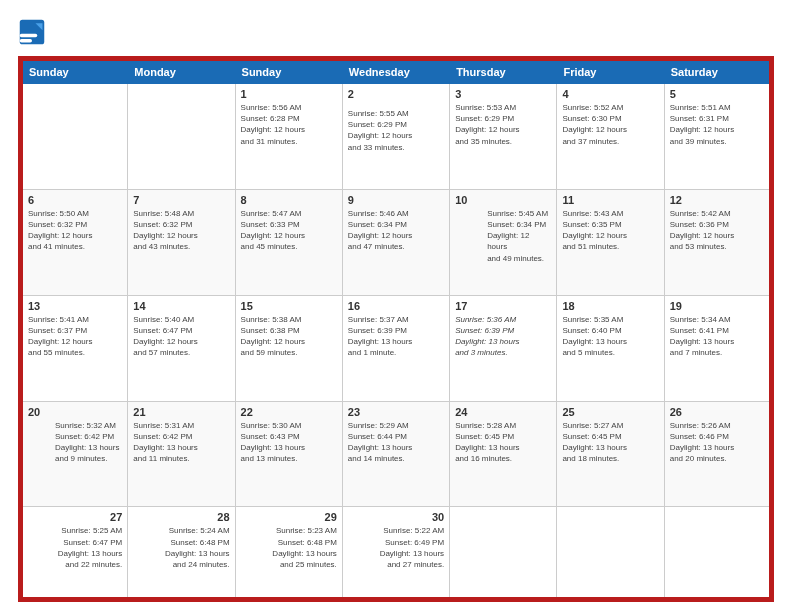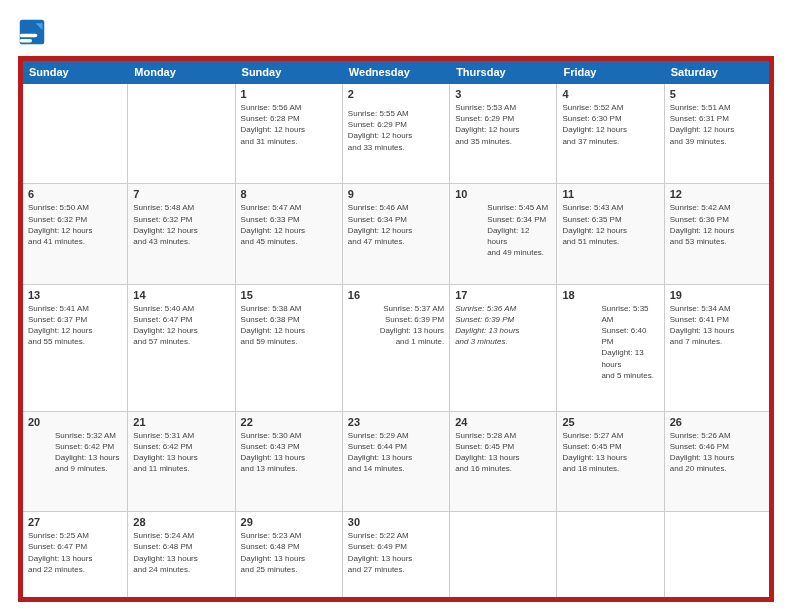--- a/index.html
+++ b/index.html
@@ -93,21 +93,21 @@
       font-size: 8px;
       color: #444;
       line-height: 1.4;
     }
     .empty-cell {
       background: #fff !important;
     }
     
     .row-even td { background: #f5f5f5; }
     .row-odd td { background: #fff; }
-    .last-row td { height: 70px; }
+    .last-row td { height: 70px; text-align: right; }
   </style>
 </head>
 <body>
 
 <div class="page">
   <div class="header">
     <div class="logo">
       <svg class="logo-icon" viewBox="0 0 32 32">
         <rect x="2" y="2" width="28" height="28" rx="3" fill="#1a6bb5"></rect>
         <polygon points="20,6 28,6 28,14" fill="#4aa0e8"></polygon>
@@ -245,35 +245,35 @@
           </td>
           <td>
             <span class="day-number">15</span>
             <div class="day-info" style="white-space: pre-line;">Sunrise: 5:38 AM
 Sunset: 6:38 PM
 Daylight: 12 hours
 and 59 minutes.</div>
           </td>
           <td>
             <span class="day-number">16</span>
-            <div class="day-info" style="white-space: pre-line; text-align: right;">Sunrise: 5:37 AM
+            <div class="day-info" style="white-space: pre-line;">Sunrise: 5:37 AM
 Sunset: 6:39 PM
 Daylight: 13 hours
 and 1 minute.</div>
           </td>
           <td>
             <span class="day-number">17</span>
             <div class="day-info" style="white-space: pre-line; font-style: italic;">Sunrise: 5:36 AM
 Sunset: 6:39 PM
 Daylight: 13 hours
 and 3 minutes.</div>
           </td>
           <td>
             <span class="day-number">18</span>
-            <div class="day-info" style="white-space: pre-line; margin-left: 39px;">Sunrise: 5:35 AM
+            <div class="day-info" style="white-space: pre-line;">Sunrise: 5:35 AM
 Sunset: 6:40 PM
 Daylight: 13 hours
 and 5 minutes.</div>
           </td>
           <td>
             <span class="day-number">19</span>
             <div class="day-info" style="white-space: pre-line;">Sunrise: 5:34 AM
 Sunset: 6:41 PM
 Daylight: 13 hours
 and 7 minutes.</div>

